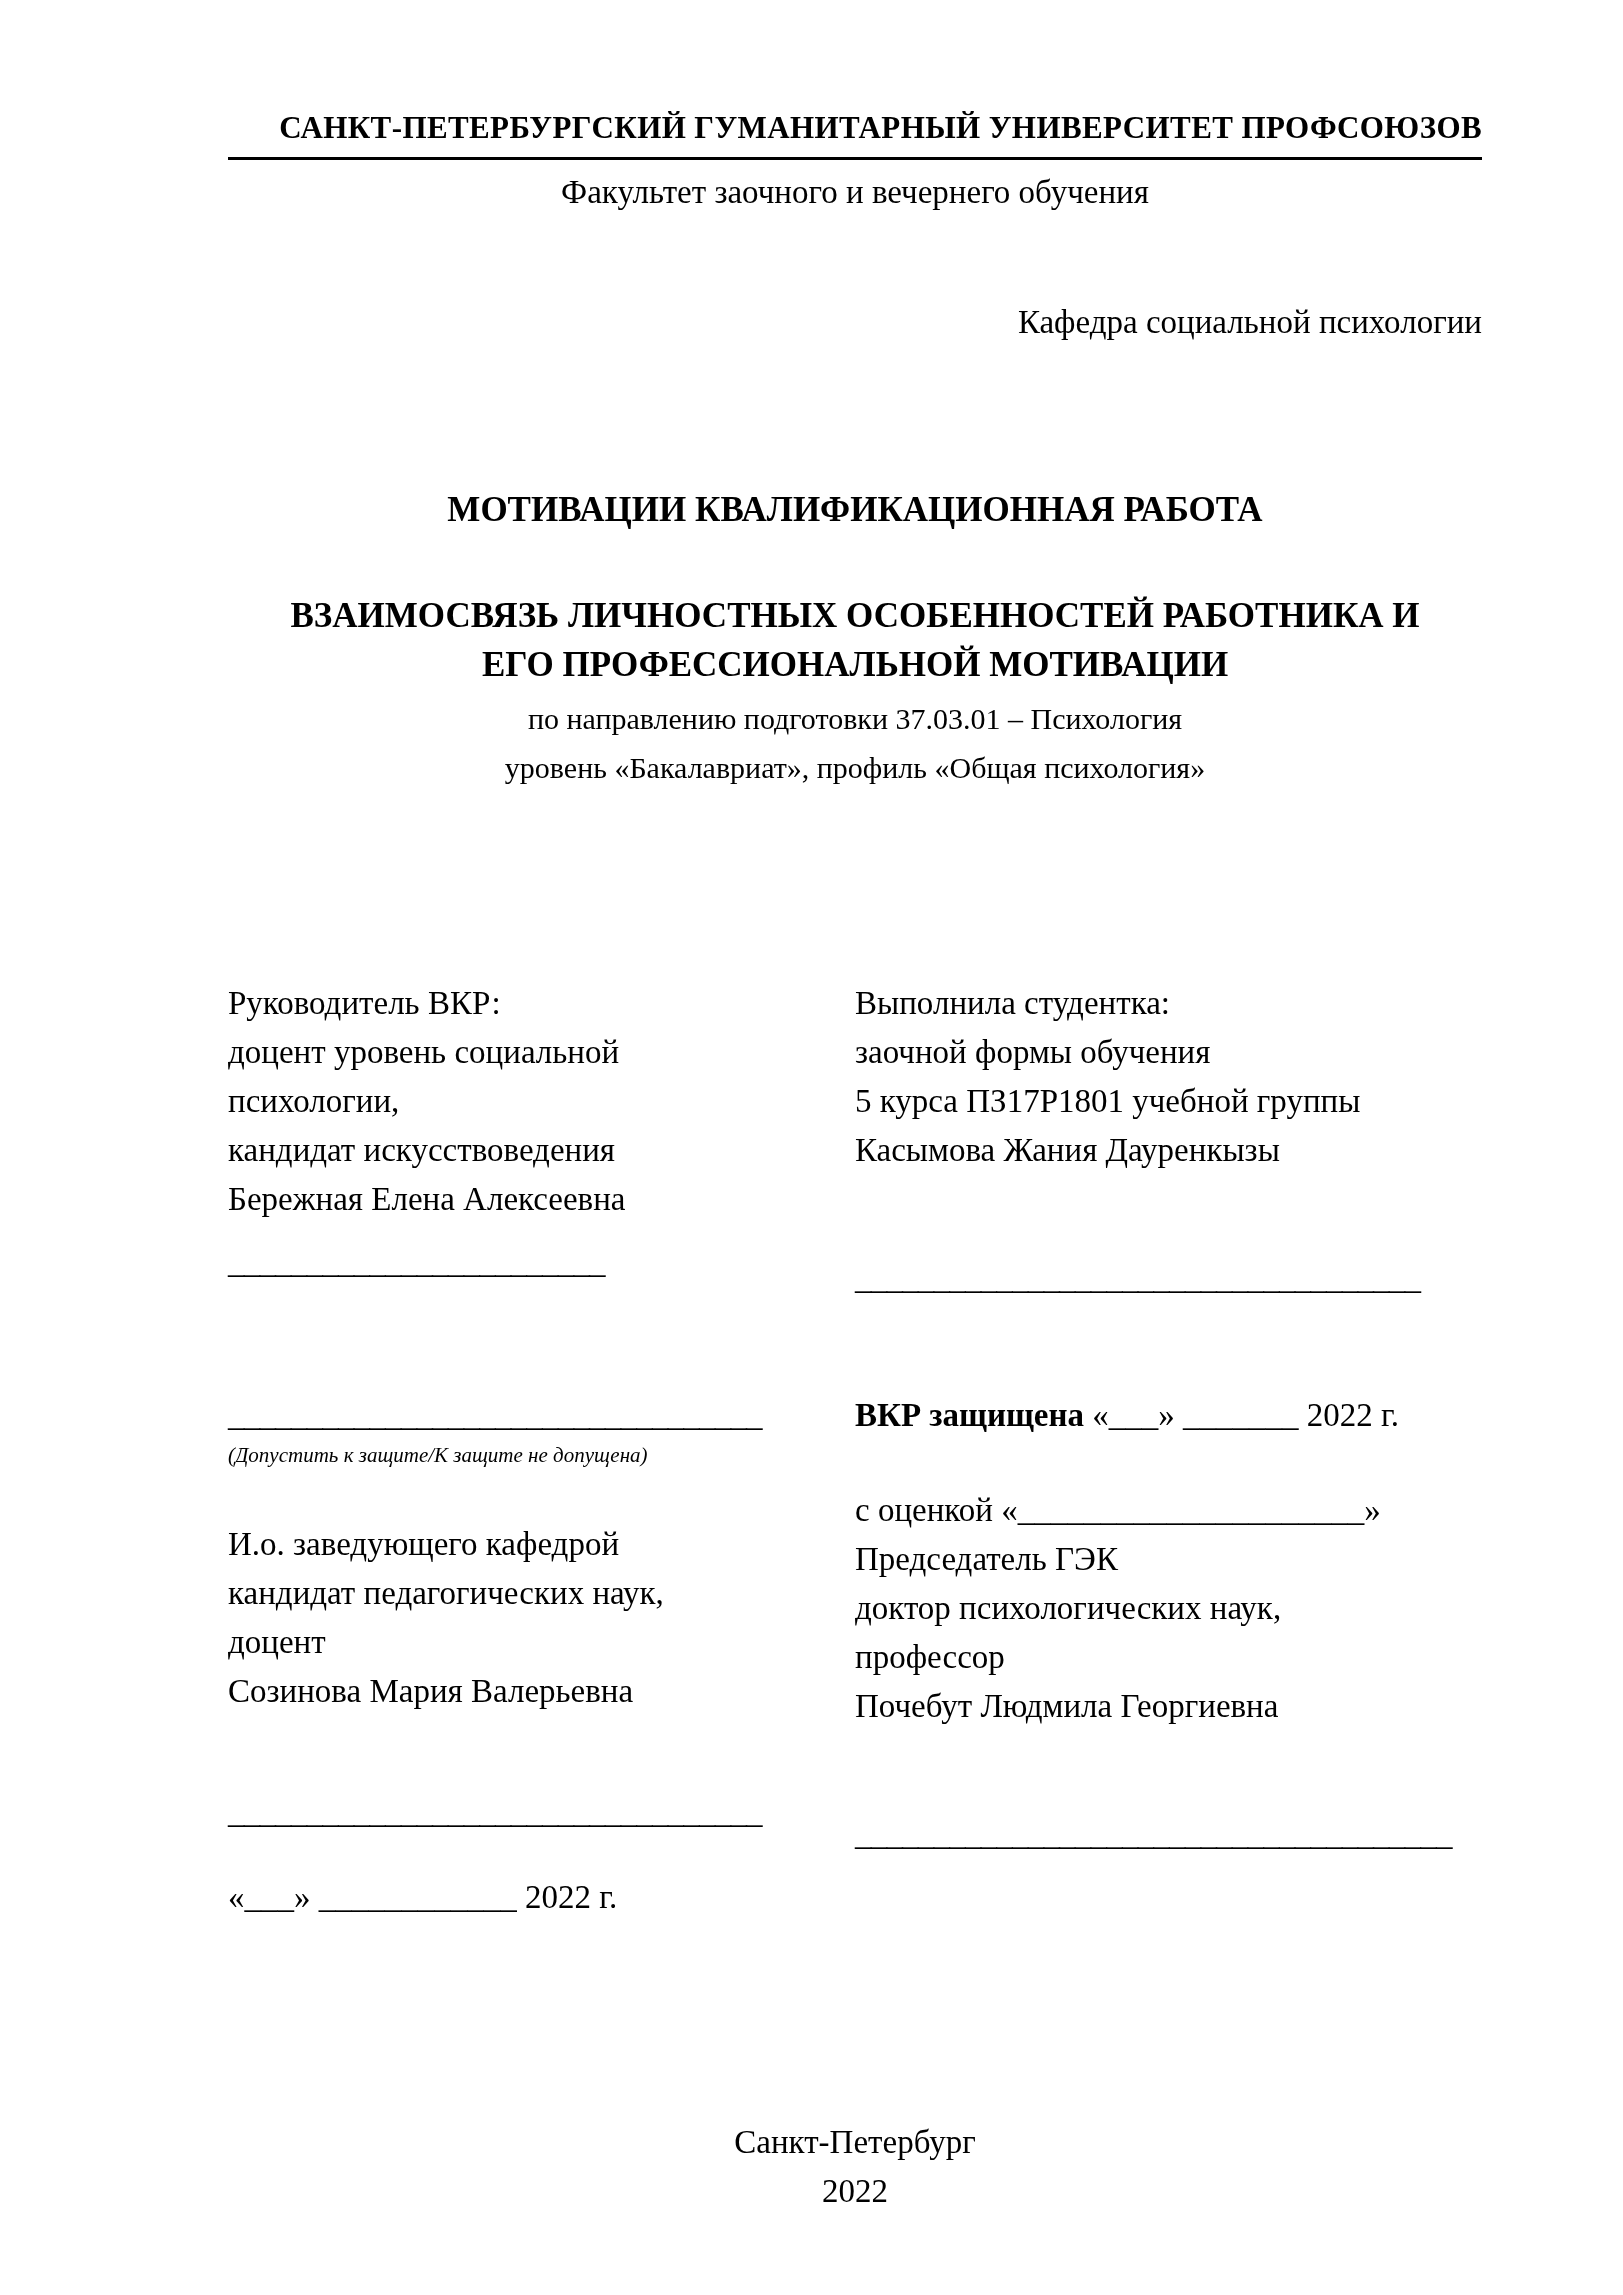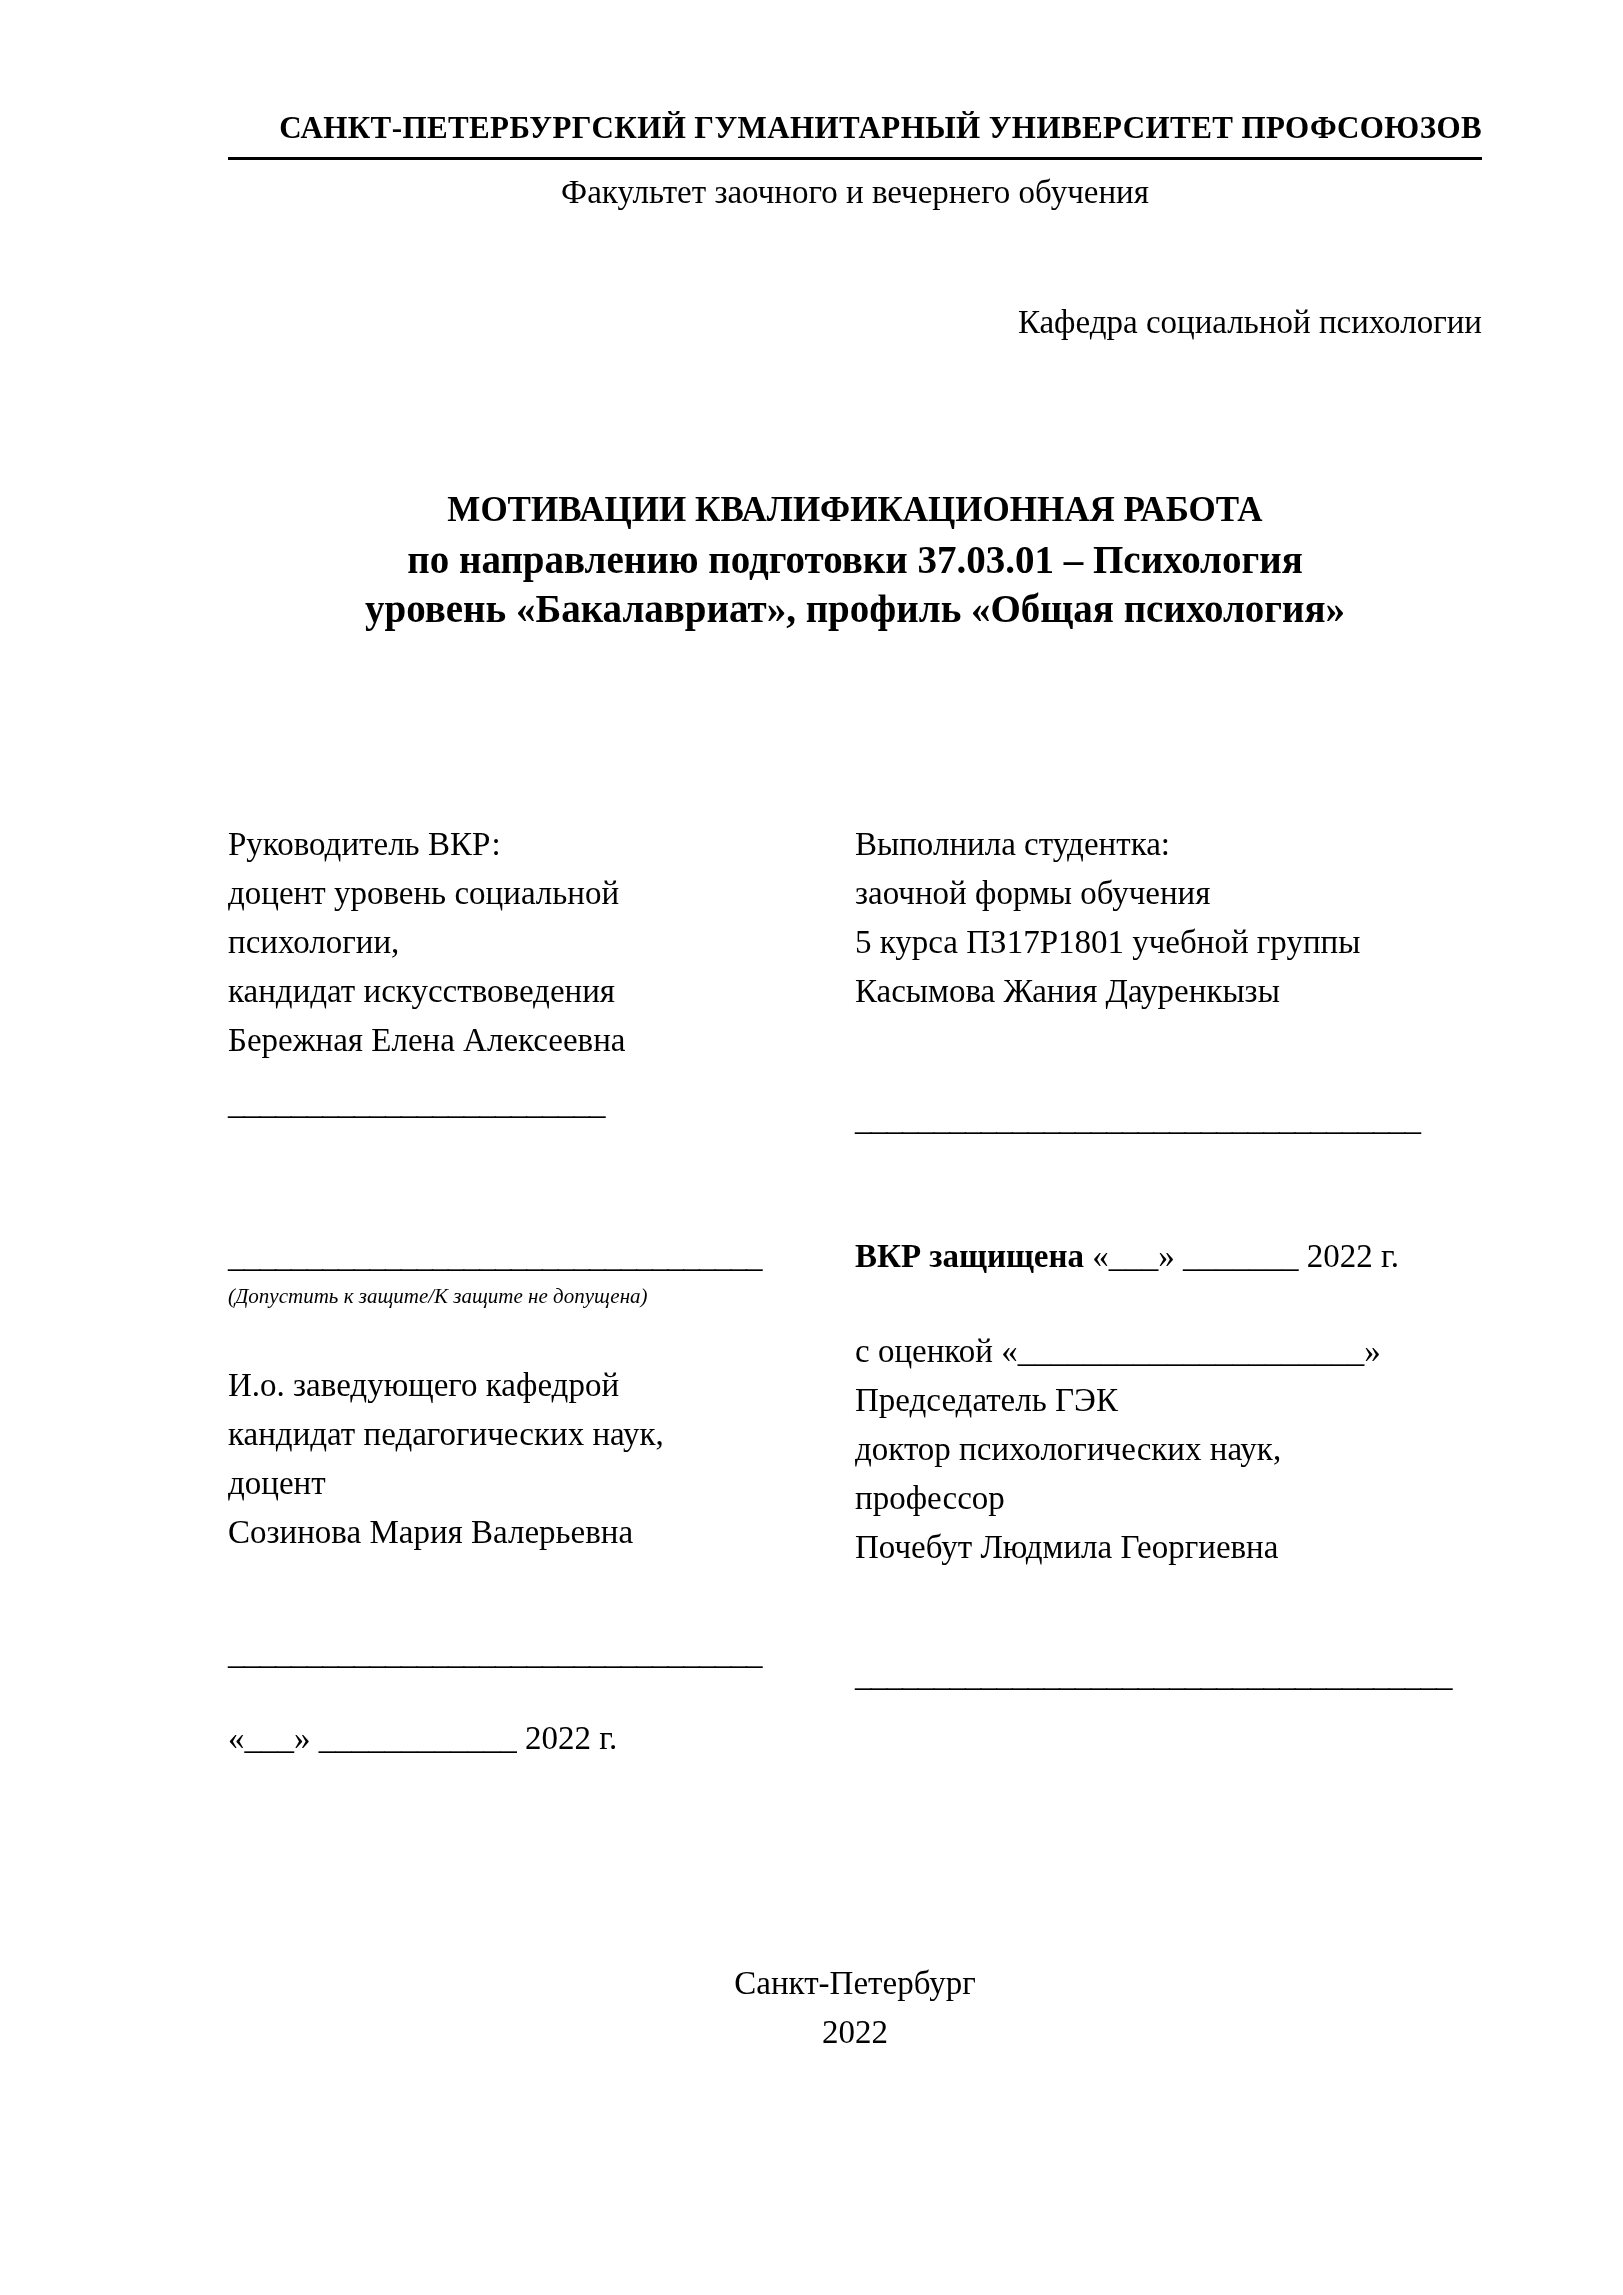--- a/index.html
+++ b/index.html
@@ -42,25 +42,24 @@
     margin-top: 149px;
   }
   .thesis-title {
     font-size: 35px;
     font-weight: bold;
     text-align: center;
     line-height: 49px;
     margin-top: 61px;
   }
   .subtitle {
-    font-size: 39px;
+    font-size: 30px;
     text-align: center;
     line-height: 49px;
     margin-top: 4.7px;
-    font-weight: bold;
   }
   .columns { display: flex; }
   .block1 { margin-top: 187px; }
   .block2 { margin-top: 88px; }
   .col-left { width: 50%; padding-right: 39px; }
   .col-right { width: 50%; }
   .line {
     font-size: 33px;
     line-height: 49px;
     white-space: nowrap;
@@ -98,20 +97,24 @@
 <div class="page">
 
   <div class="university">САНКТ-ПЕТЕРБУРГСКИЙ ГУМАНИТАРНЫЙ УНИВЕРСИТЕТ ПРОФСОЮЗОВ</div>
 
   <div class="faculty">Факультет заочного и вечернего обучения</div>
 
   <div class="department">Кафедра социальной психологии</div>
 
   <div class="worktype">МОТИВАЦИИ КВАЛИФИКАЦИОННАЯ РАБОТА</div>
 
+  <div class="thesis-title">
+    <div>ВЗАИМОСВЯЗЬ ЛИЧНОСТНЫХ ОСОБЕННОСТЕЙ РАБОТНИКА И</div>
+    <div>ЕГО ПРОФЕССИОНАЛЬНОЙ МОТИВАЦИИ</div>
+  </div>
 
   <div class="subtitle">
     <div>по направлению подготовки 37.03.01 – Психология</div>
     <div>уровень «Бакалавриат», профиль «Общая психология»</div>
   </div>
 
   <div class="columns block1">
     <div class="col-left">
       <div class="line">Руководитель ВКР:</div>
       <div class="line">доцент уровень социальной</div>

